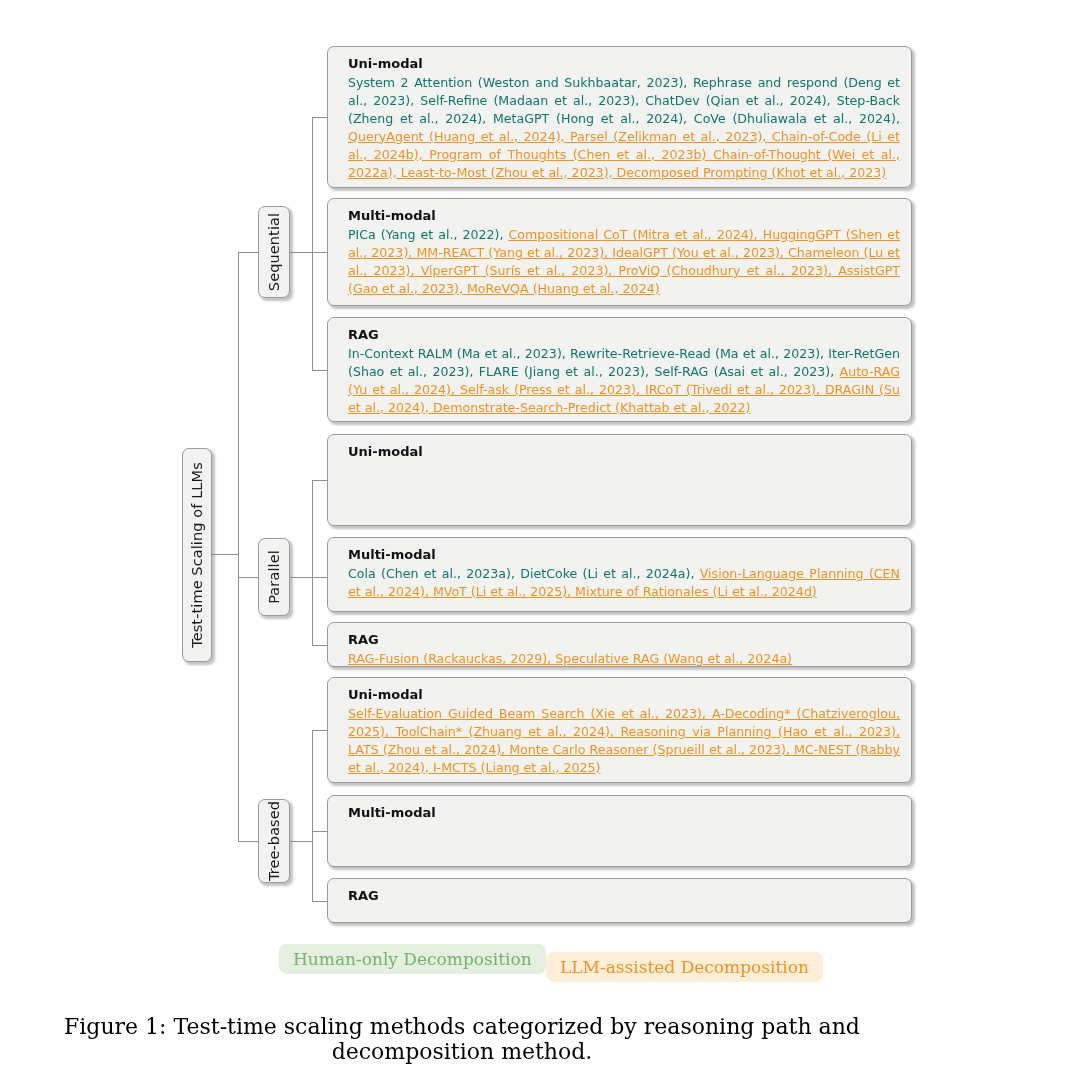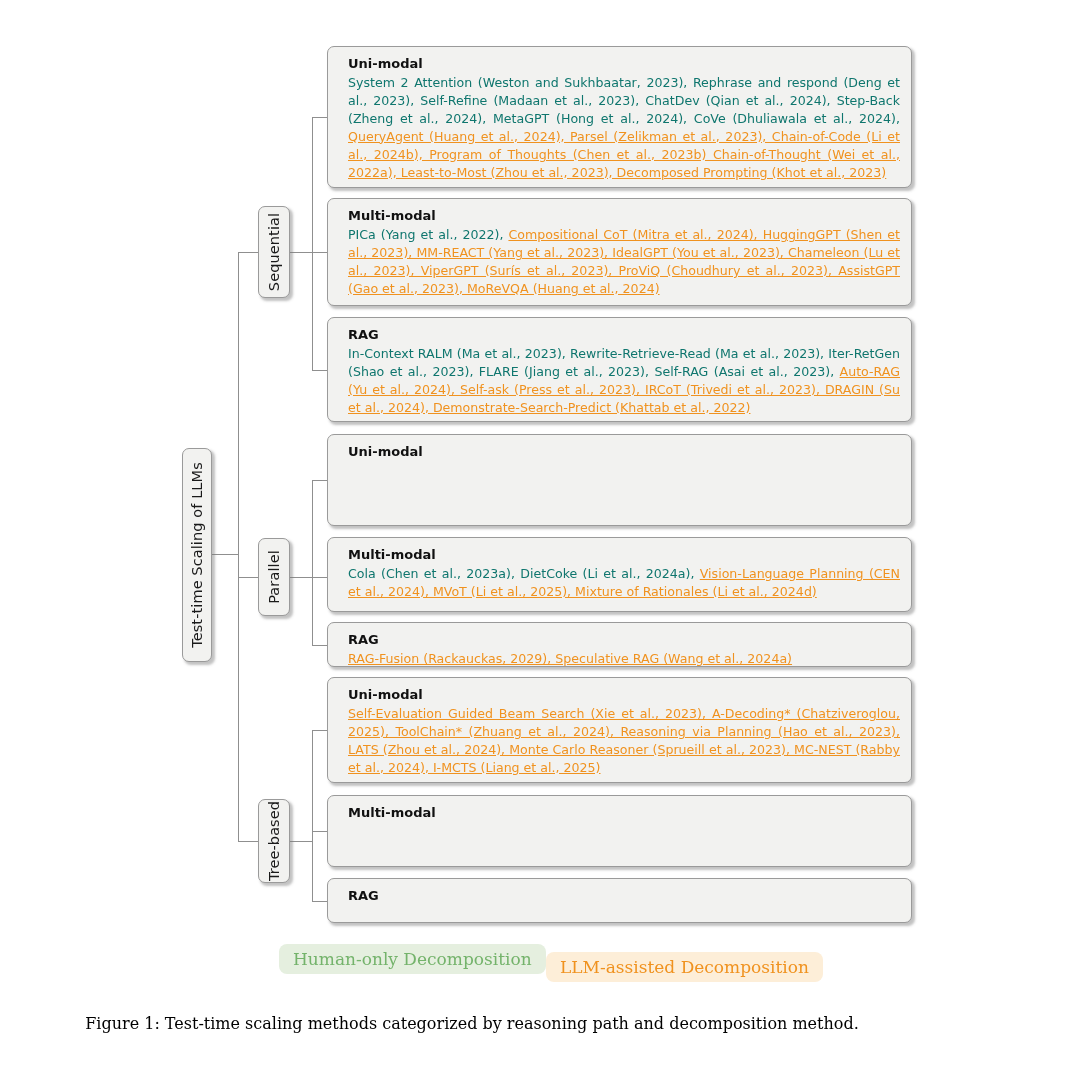--- a/index.html
+++ b/index.html
@@ -108,26 +108,26 @@
   #legend-llm {
     left: 546px;
     background: #fdeed8;
     color: #f0921f;
     margin-top: 8px;
   }
 
   
   #caption {
     position: absolute;
-    left: 10px;
+    left: 0;
     top: 1014px;
     width: 924px;
     text-align: center;
     font-family: "DejaVu Serif", serif;
-    font-size: 16px;
+    font-size: 22px;
     color: #000000;
   }
 </style>
 </head>
 <body>
 
 <div id="figure">
 
   <div class="conn h" style="left:212px; top:554px; width:26px;"></div>
   <div class="conn v" style="left:238px; top:252px; height:589px;"></div>

